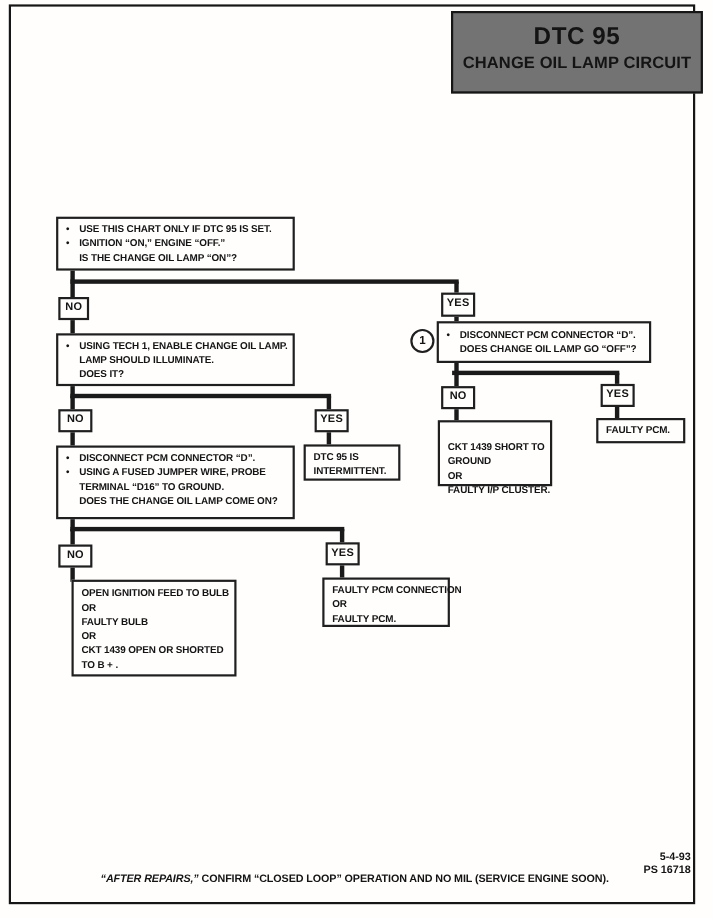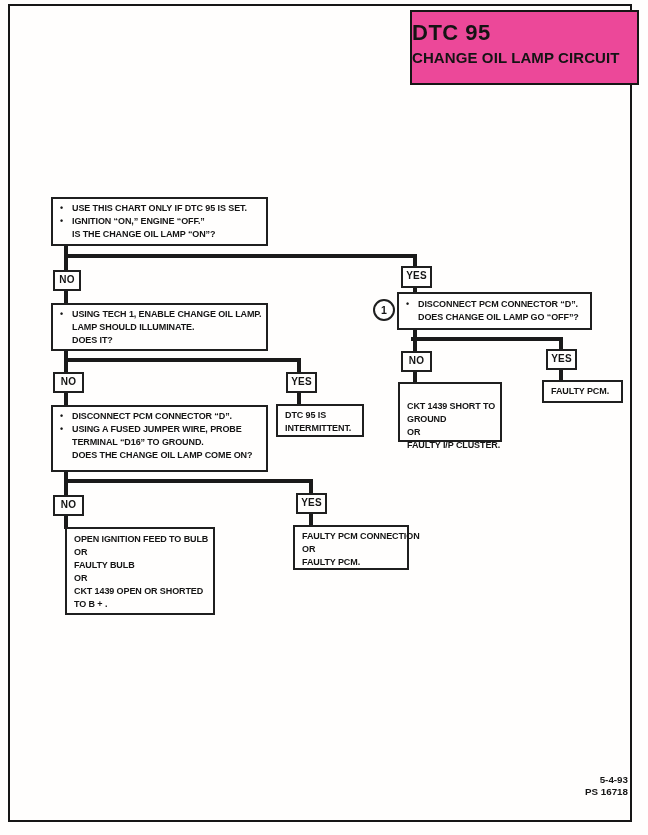--- a/index.html
+++ b/index.html
@@ -3,21 +3,21 @@
 <meta charset="utf-8">
 <style>
   html,body{margin:0;padding:0;background:#ffffff;}
   .page{position:relative;width:648px;height:835px;background:#fffefd;
         font-family:"Liberation Sans",sans-serif;color:#141414;overflow:hidden;}
   .frame{position:absolute;left:8px;top:4px;width:624px;height:818px;
          border:2.5px solid #161616;background:transparent;}
   *{box-sizing:border-box;}
 
   .titlebox{position:absolute;left:410px;top:10px;width:229px;height:75px;
-            border:2px solid #161616;background:#ec4899;}
+            border:2px solid #161616;background:#737373;text-align:center;}
   .t1{font-size:22px;font-weight:bold;margin-top:8px;letter-spacing:.5px;}
   .t2{font-size:15px;font-weight:bold;margin-top:3px;letter-spacing:.1px;}
 
   .wire{position:absolute;background:#1a1a1a;}
 
   .fbox{position:absolute;border:2px solid #1f1f1f;background:#fffefd;
         font-weight:bold;font-size:9px;line-height:13px;letter-spacing:-.1px;
         padding:3px 2px 2px 4px;}
   .fbox .ln{display:flex;white-space:nowrap;}
   .fbox .blt{flex:0 0 15px;padding-left:3px;font-size:9px;}
@@ -172,18 +172,21 @@
     <div class="ln">CKT 1439 SHORT TO</div>
     <div class="ln">GROUND</div>
     <div class="ln">OR</div>
     <div class="ln">FAULTY I/P CLUSTER.</div>
   </div>
 
   <div class="fbox plain" style="left:542px;top:380px;width:81px;height:23px;padding-top:3px">
     <div class="ln">FAULTY PCM.</div>
   </div>
 
+  <div class="footnote">
+    <span class="it">“AFTER REPAIRS,”</span><span> CONFIRM “CLOSED LOOP” OPERATION AND NO MIL (SERVICE ENGINE SOON).</span>
+  </div>
   <div class="refblock">
     <div>5-4-93</div>
     <div>PS 16718</div>
   </div>
 
 </div>
 
 </body></html>

